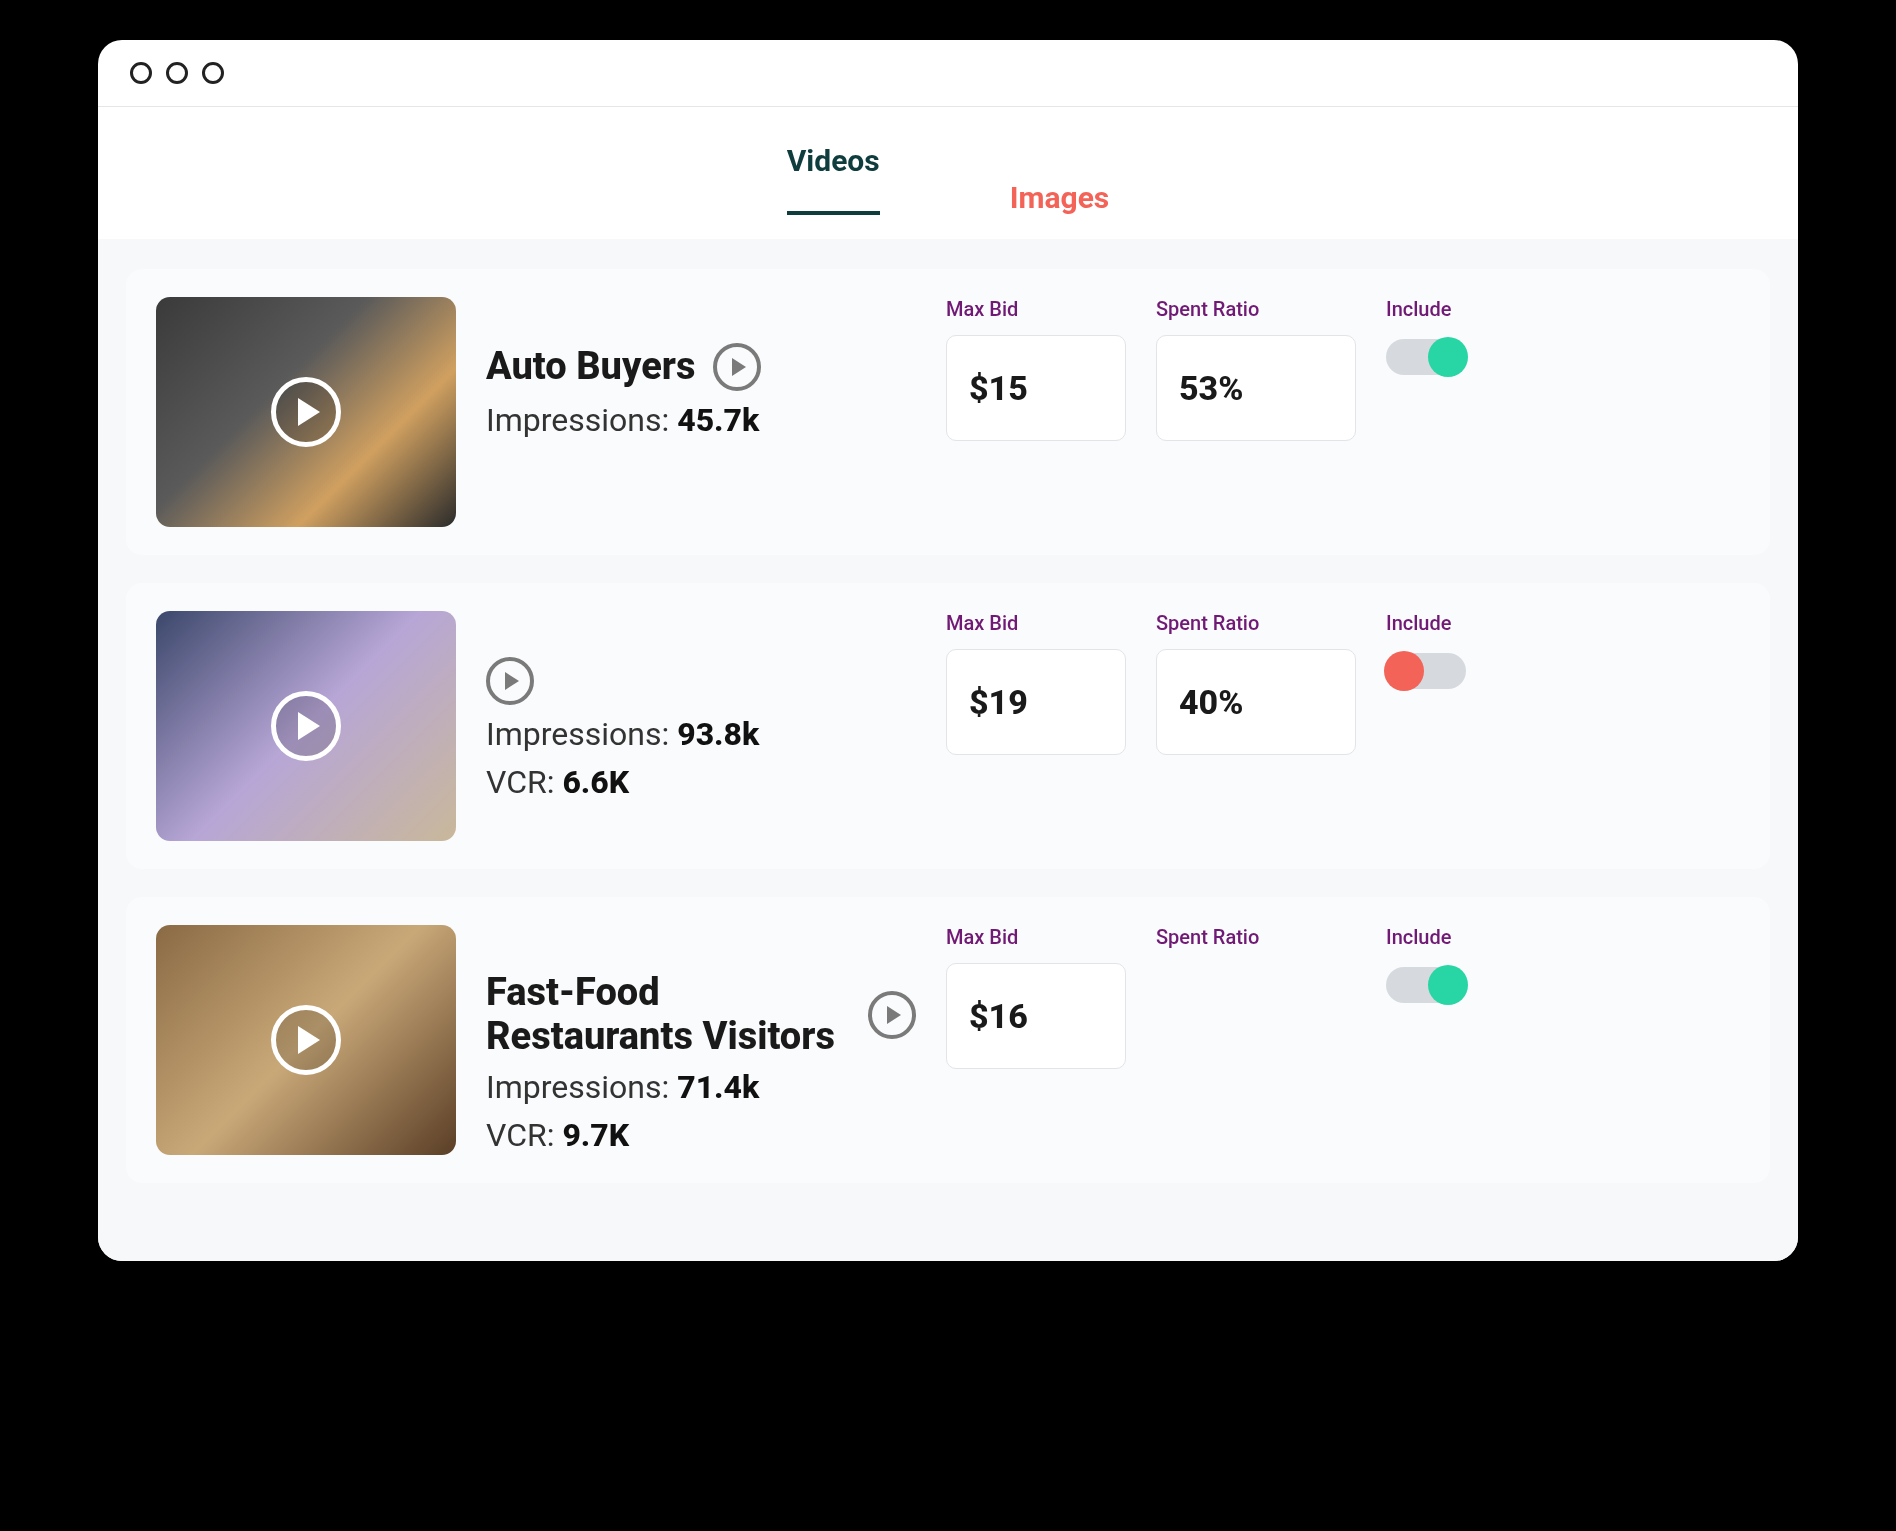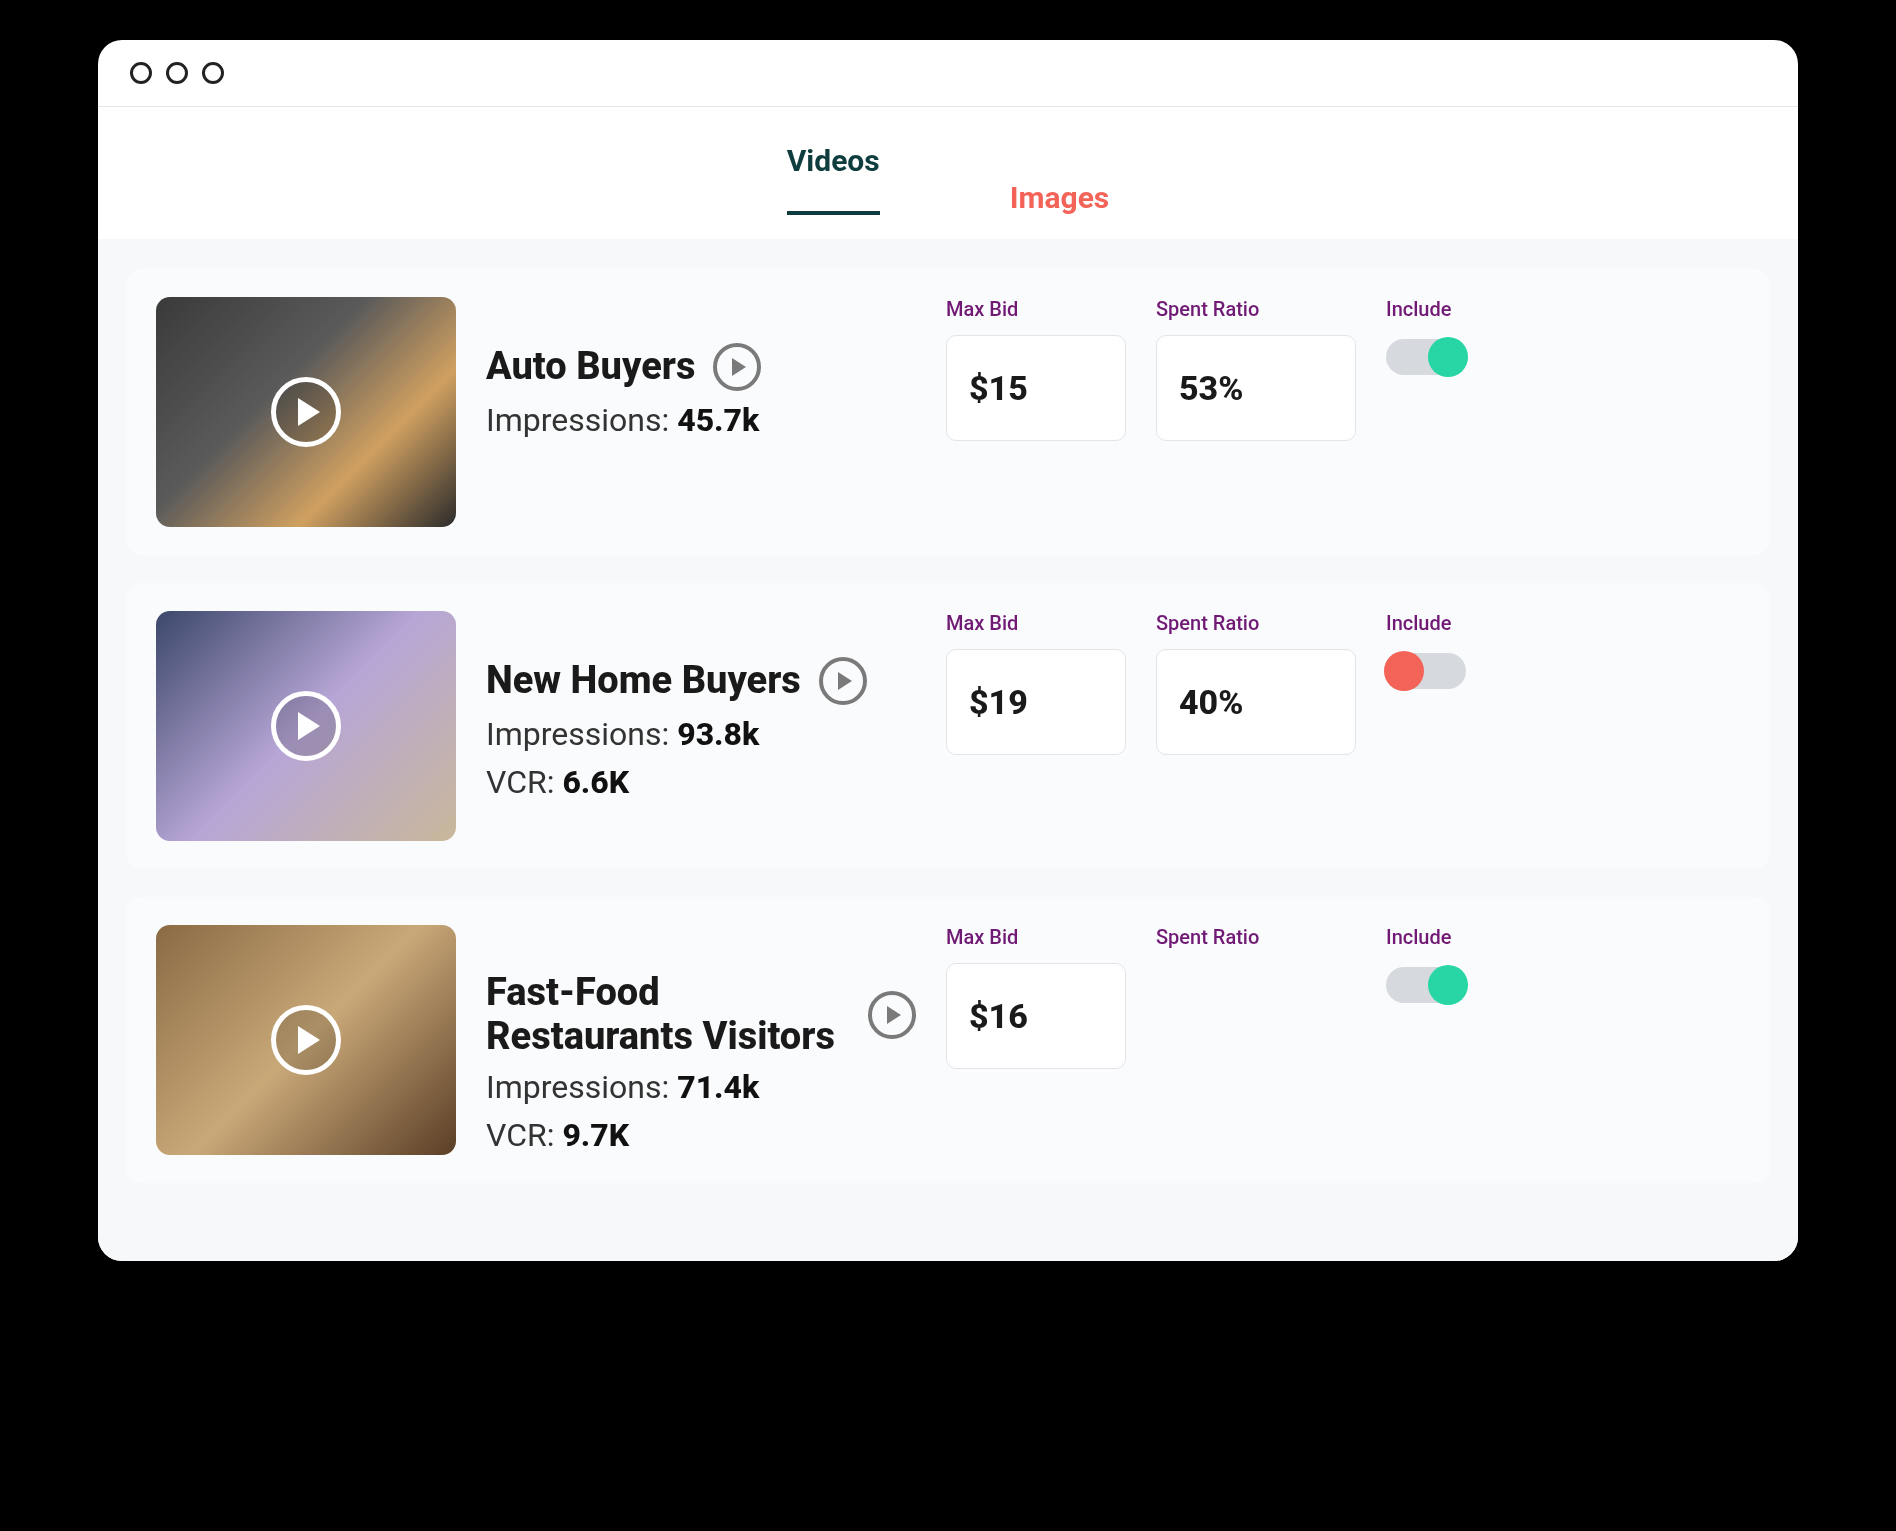--- a/index.html
+++ b/index.html
@@ -198,21 +198,20 @@
         <div class="knob"></div>
       </div>
     </div>
   </div>
       <div class="card">
     <div class="thumb bg2">
       <div class="playbig"></div>
     </div>
     <div class="info">
       <div class="title-row">
-        <div class="title">New Home Buyers</div>
         <div class="play-sm"></div>
       </div>
       <div class="stat">Impressions: <b>93.8k</b></div>
       <div class="stat">VCR: <b>6.6K</b></div>
     </div>
     <div class="col">
       <div class="col-label">Max Bid</div>
       <div class="field">$19</div>
     </div>
     <div class="col">

